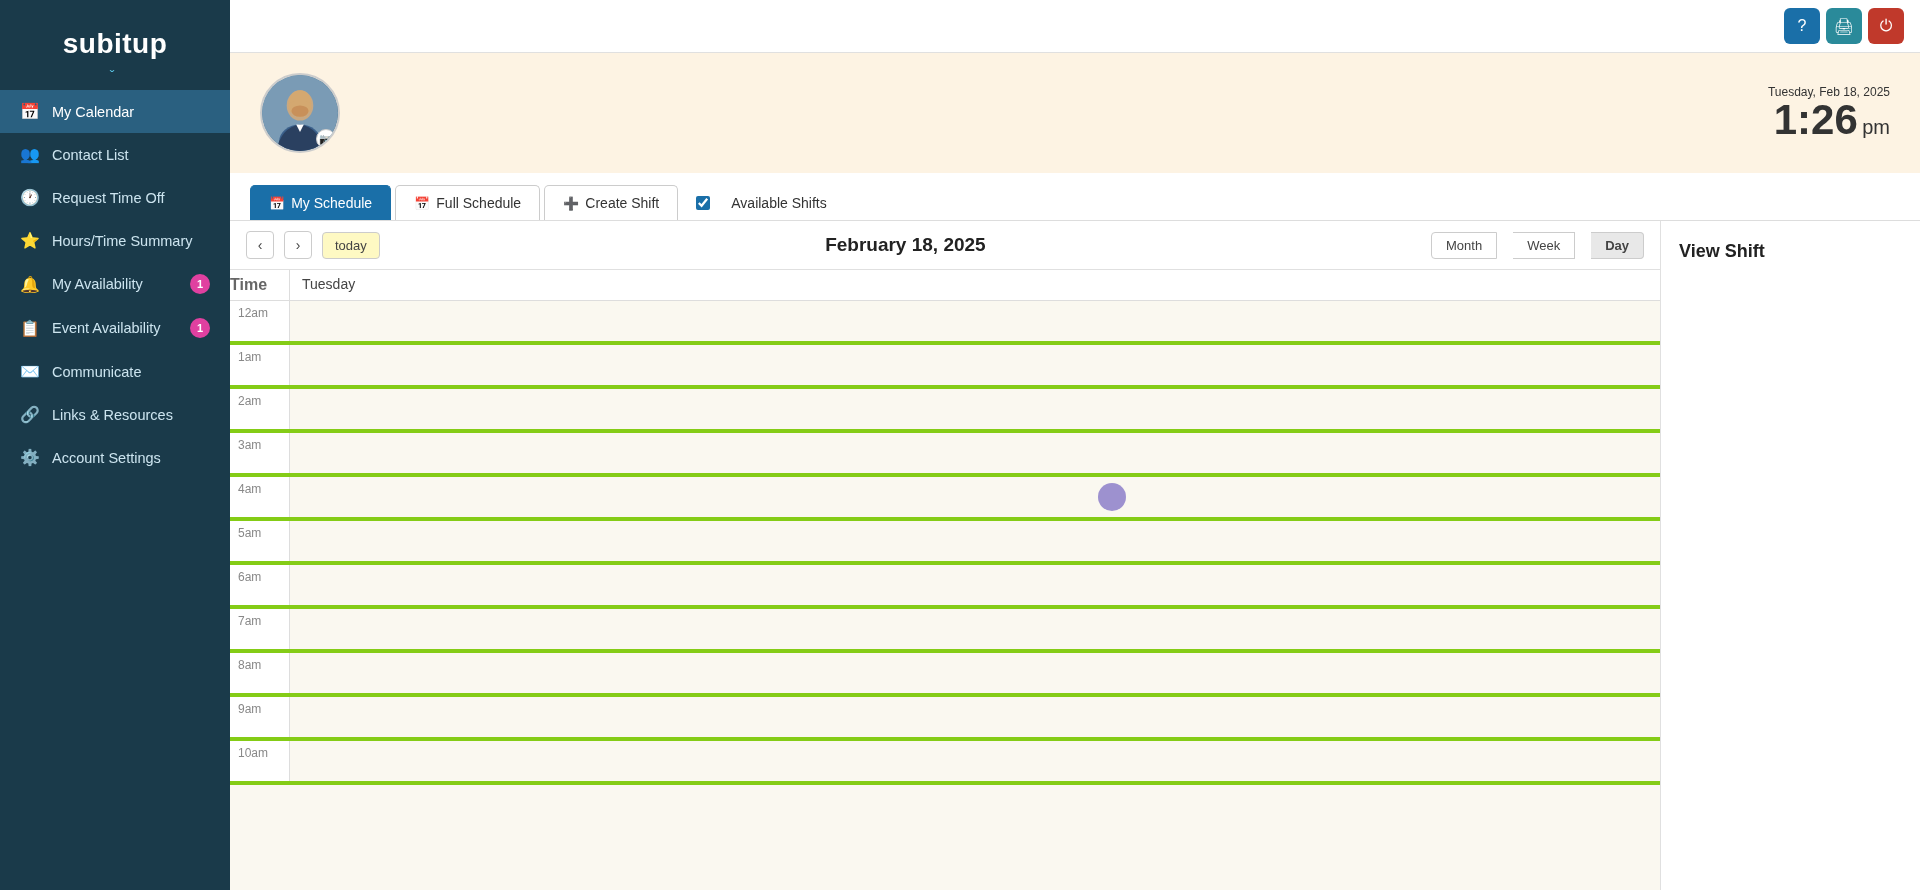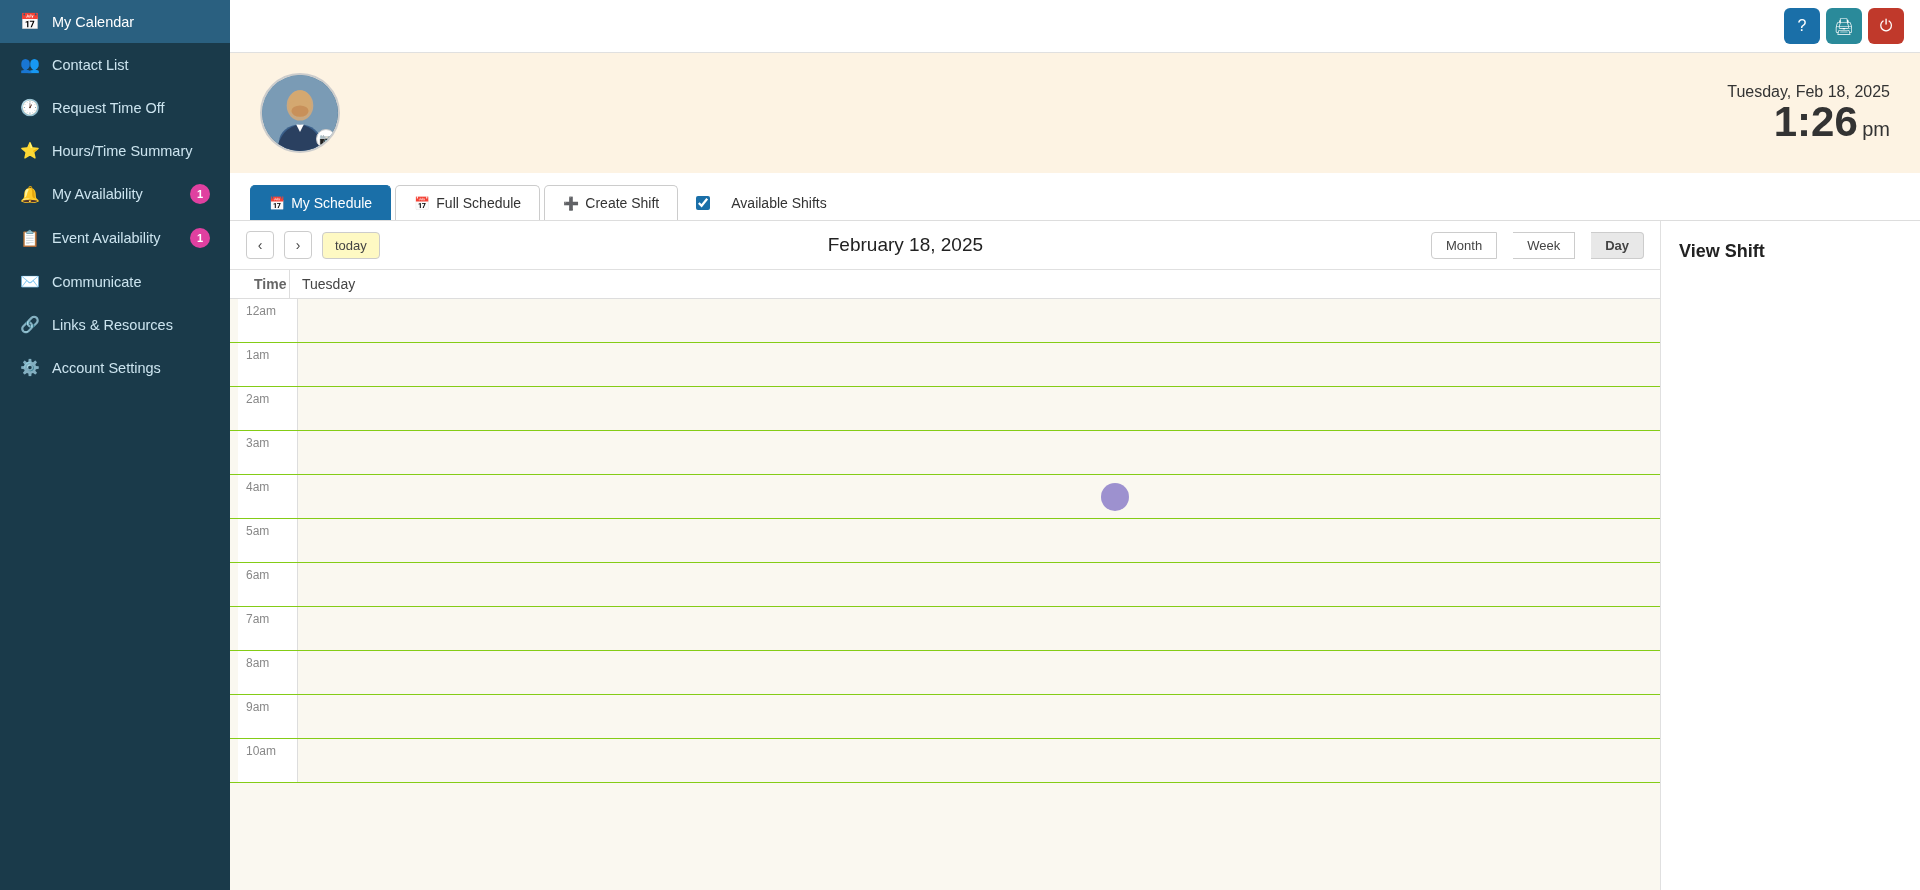--- a/index.html
+++ b/index.html
@@ -144,21 +144,21 @@
       color: #1a6fa8;
       font-size: 13px;
       text-decoration: underline;
       cursor: pointer;
       display: flex;
       align-items: center;
       gap: 4px;
       margin-top: 4px;
     }
     #date-time { text-align: right; color: #333; }
-    #date-time .date { font-size: 16px; font-weight: 400; }
+    #date-time .date { font-size: 12px; font-weight: 400; }
     #date-time .time { font-size: 42px; font-weight: 700; line-height: 1; }
     #date-time .ampm { font-size: 20px; font-weight: 400; }
 
     
     #schedule-tabs {
       background: #fff;
       padding: 12px 20px 0;
       display: flex;
       gap: 4px;
       border-bottom: 1px solid #ddd;
@@ -220,21 +220,21 @@
       background: #fef9c3;
       border-radius: 4px;
       cursor: pointer;
       font-size: 13px;
       color: #444;
     }
     #calendar-title {
       flex: 1;
       text-align: center;
       font-size: 19px;
-      font-weight: 400;
+      font-weight: 700;
       color: #222;
     }
     .view-btns { display: flex; gap: 16px; }
     .view-btn {
       padding: 5px 14px;
       border: 1px solid #ccc;
       background: #fff;
       cursor: pointer;
       font-size: 13px;
       color: #444;
@@ -253,38 +253,37 @@
     .grid-header {
       display: grid;
       grid-template-columns: 60px 1fr;
       border-bottom: 1px solid #ddd;
       background: #fff;
       position: sticky;
       top: 0;
       z-index: 2;
     }
     .grid-header-time {
-      padding: 6px 24px;
-      font-size: 14px;
+      padding: 6px 0;
+      font-size: 16px;
       color: #666;
       border-right: 1px solid #ddd;
       font-weight: 600;
     }
     .grid-header-day {
       padding: 6px 12px;
       font-size: 14px;
       color: #444;
       font-weight: 500;
     }
     .time-row {
       display: grid;
       grid-template-columns: 60px 1fr;
-      border-bottom: 1px solid #84cc16;
+      border-bottom: 4px solid #84cc16;
       min-height: 44px;
-      padding-left: 8px;
     }
     .time-label {
       padding: 4px 8px;
       font-size: 12px;
       color: #888;
       border-right: 1px solid #ddd;
       background: #fff;
       display: flex;
       align-items: flex-start;
       padding-top: 5px;
@@ -324,20 +323,24 @@
     #view-shift-panel p {
       font-size: 13px;
       color: #555;
       line-height: 1.5;
     }
   </style>
 </head>
 <body>
 
 <div id="sidebar">
+  <div id="sidebar-logo">
+    <div class="logo-text">subitup</div>
+    <span class="logo-smile">ˬ</span>
+  </div>
   <nav class="sidebar-nav">
   <div class="sidebar-item active">
     <span class="item-icon">📅</span>
     <span>My Calendar</span>
 
   </div>
       <div class="sidebar-item">
     <span class="item-icon">👥</span>
     <span>Contact List</span>
 

